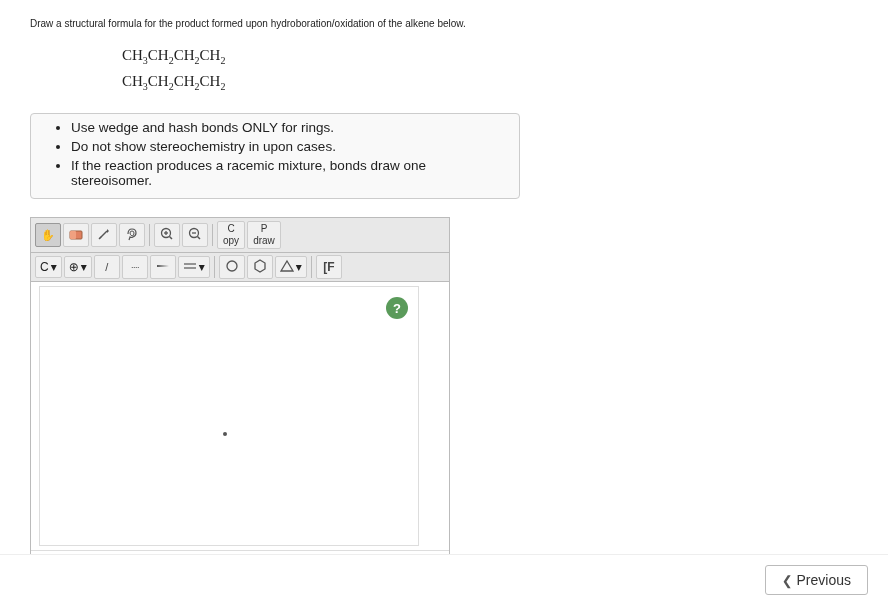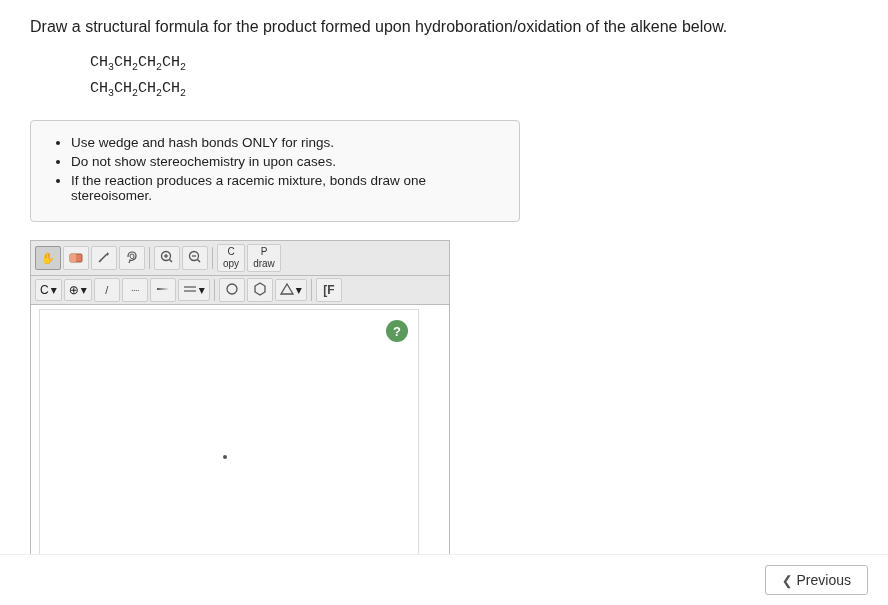--- a/index.html
+++ b/index.html
@@ -11,47 +11,47 @@
       width: 888px;
       min-height: 605px;
       position: relative;
     }
 
     .page-container {
       padding: 18px 30px 60px 30px;
     }
 
     .question-text {
-      font-size: 16px;
+      font-size: 10px;
       color: #222;
       margin-bottom: 14px;
     }
 
     .molecule-display {
-      margin-left: 60px;
+      margin-left: 92px;
       margin-bottom: 18px;
       font-size: 15px;
       line-height: 1.7;
-      font-family: Liberation Mono, monospace;
+      font-family: Liberation Serif, serif;
     }
 
     .molecule-display .chem-line {
       display: block;
       white-space: nowrap;
     }
 
     .molecule-display .chem-line.indent {
       margin-left: 90px;
     }
 
     .instructions-box {
       border: 1px solid #ccc;
       background: #f9f9f9;
       border-radius: 4px;
-      padding: 14px 20px;
+      padding: 6px 20px;
       margin-bottom: 18px;
       max-width: 490px;
     }
 
     .instructions-box ul {
       list-style: disc;
       padding-left: 20px;
     }
 
     .instructions-box ul li {

